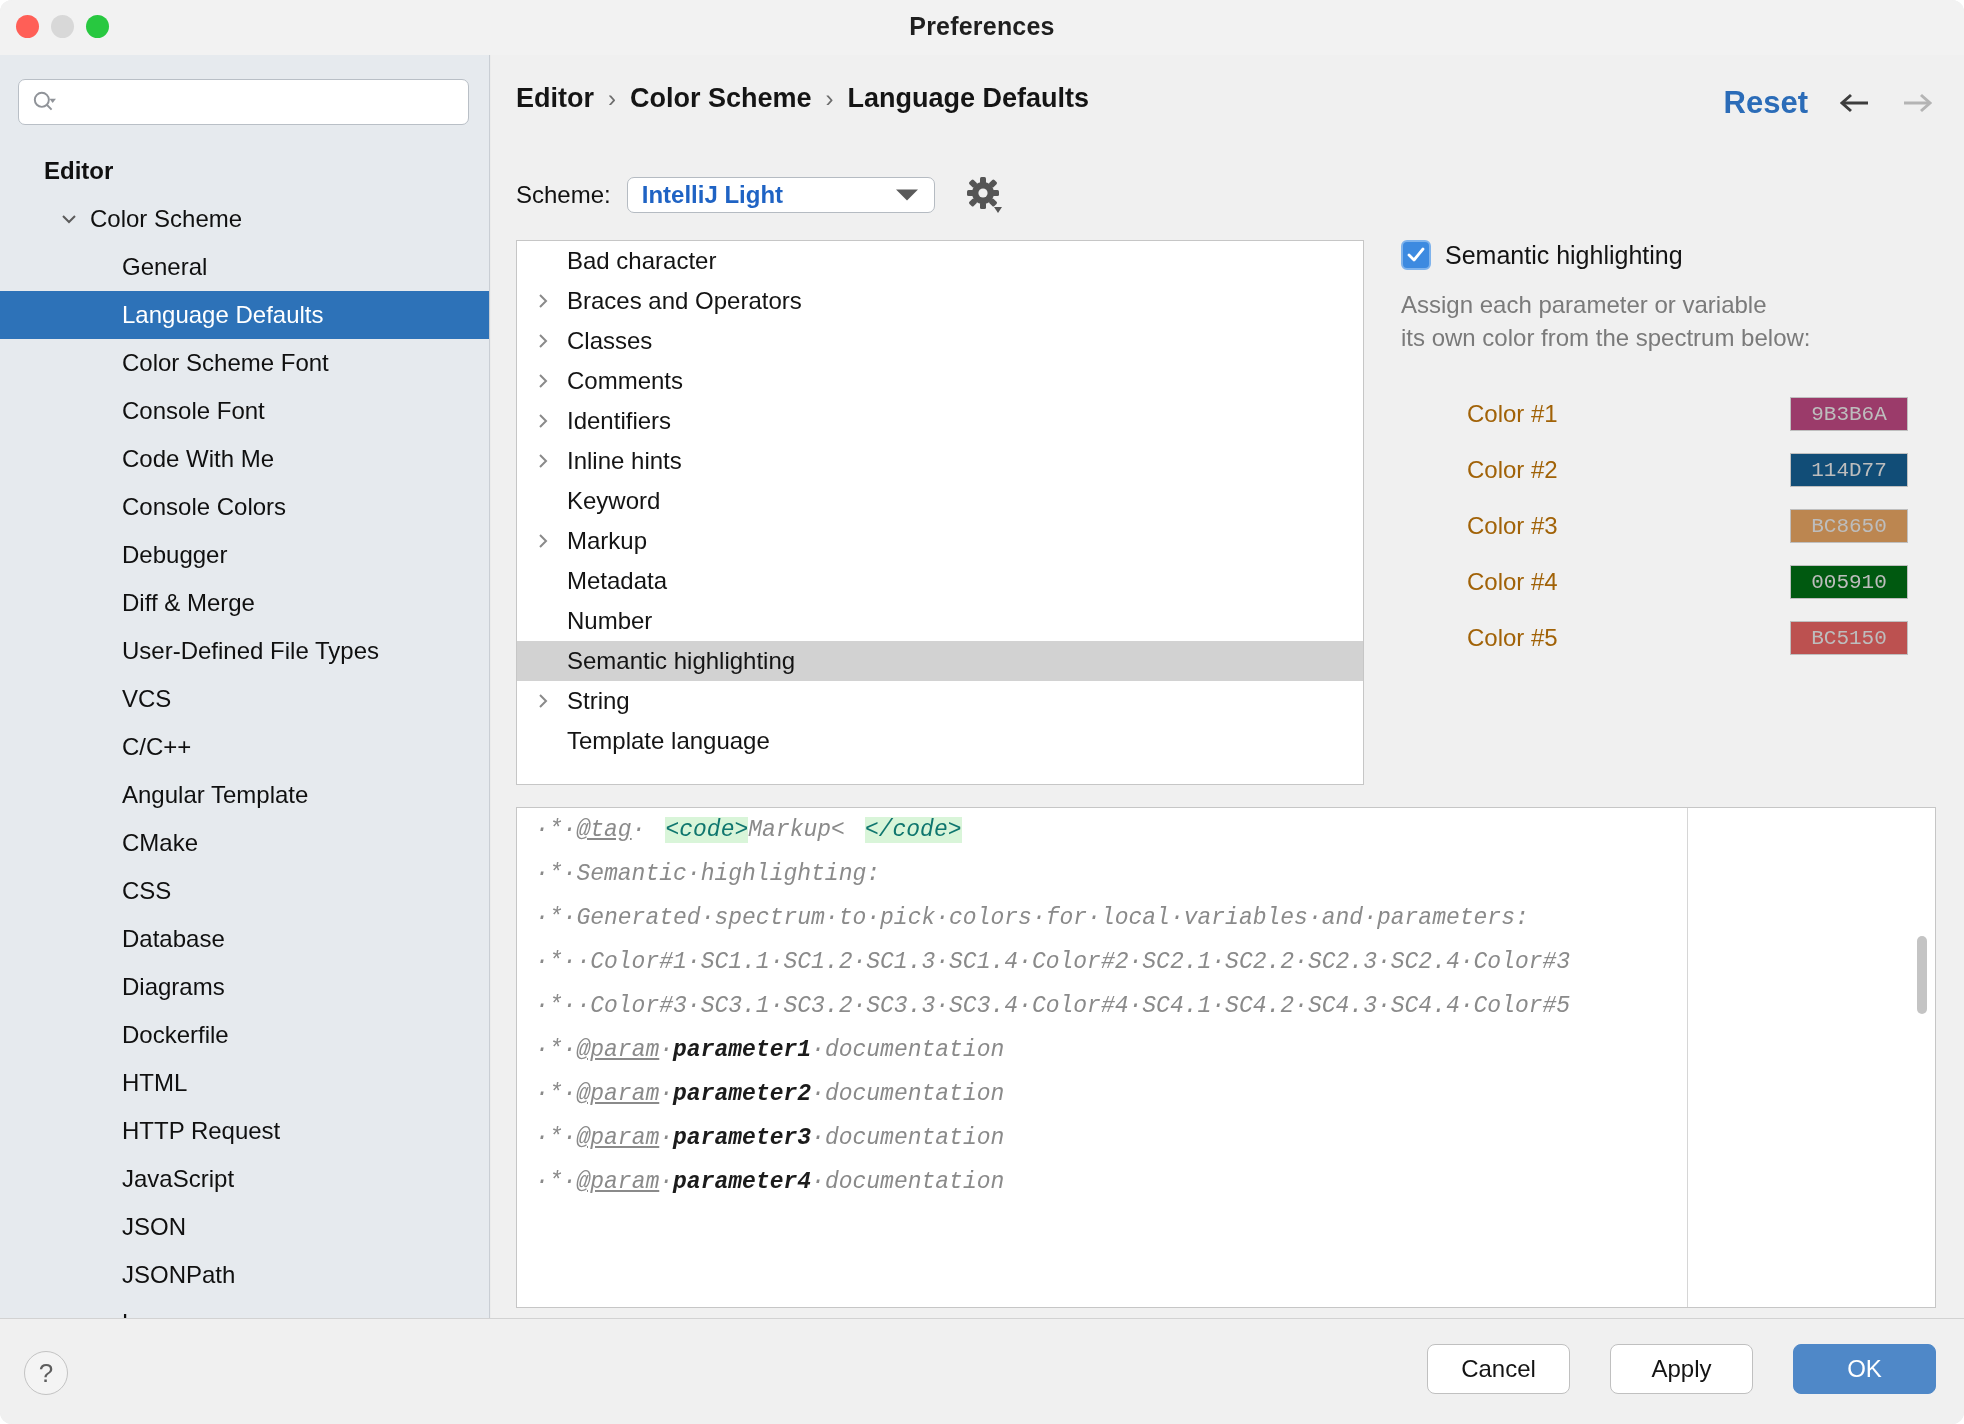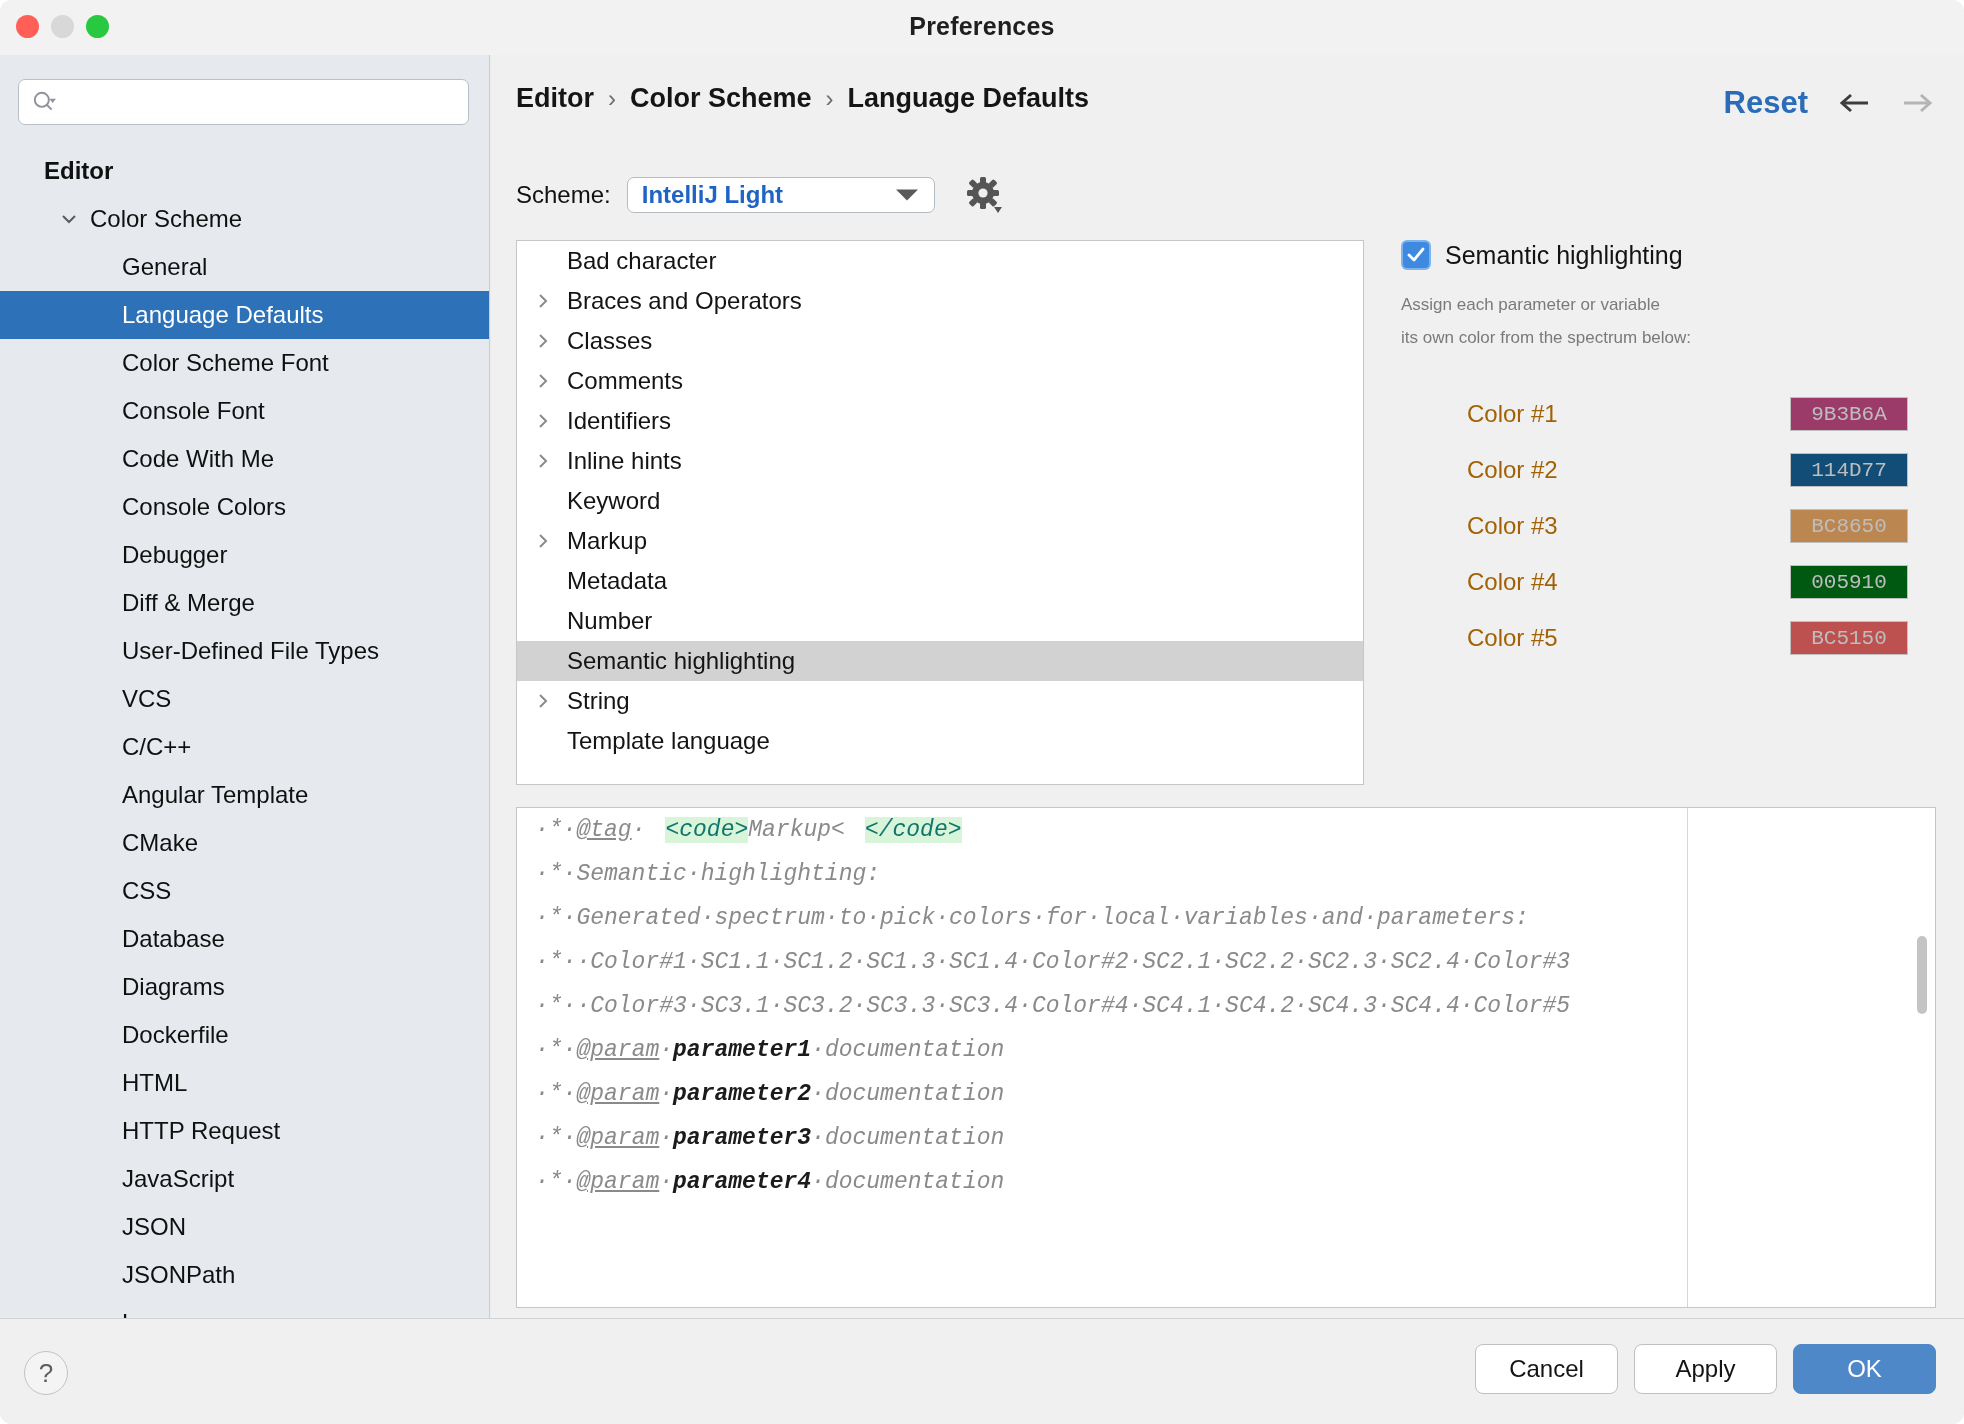--- a/index.html
+++ b/index.html
@@ -146,21 +146,21 @@
   }
   .sem-check-row { display: flex; align-items: center; gap: 14px; }
   .checkbox {
     width: 30px; height: 30px; border-radius: 6px;
     background: #3d8ae0; border: 2px solid #7fb3ec;
     display: flex; align-items: center; justify-content: center;
     cursor: pointer; flex: 0 0 auto;
   }
   .sem-check-label { font-size: 25px; color: #131313; }
   .sem-desc {
-    margin-top: 18px; font-size: 17px; color: #7a7a7a;
+    margin-top: 18px; font-size: 24px; color: #7a7a7a;
     line-height: 33px;
   }
   .color-list { margin-top: 32px; }
   .color-row {
     display: flex; align-items: center;
     height: 56px; padding-left: 66px;
   }
   .color-name { font-size: 24px; color: #a16207; flex: 1 1 auto; }
   .swatch {
     width: 118px; height: 34px;
@@ -210,21 +210,21 @@
   .help-btn {
     position: absolute; left: 24px; top: 32px;
     width: 44px; height: 44px; border-radius: 50%;
     border: 1px solid #c3c3c3; background: #f4f4f4;
     display: flex; align-items: center; justify-content: center;
     font-size: 26px; color: #5e5e5e; cursor: pointer;
     font-family: "Liberation Sans", sans-serif;
   }
   .footer-btns {
     position: absolute; right: 28px; top: 25px;
-    display: flex; align-items: center; gap: 16px;
+    display: flex; align-items: center; gap: 40px;
   }
   .btn {
     height: 50px; min-width: 143px;
     border-radius: 8px; border: 1px solid #c0c0c0;
     background: #ffffff; color: #141414;
     font-size: 24px; cursor: pointer;
     font-family: "Liberation Sans", sans-serif;
     display: flex; align-items: center; justify-content: center;
   }
   .btn.primary {

